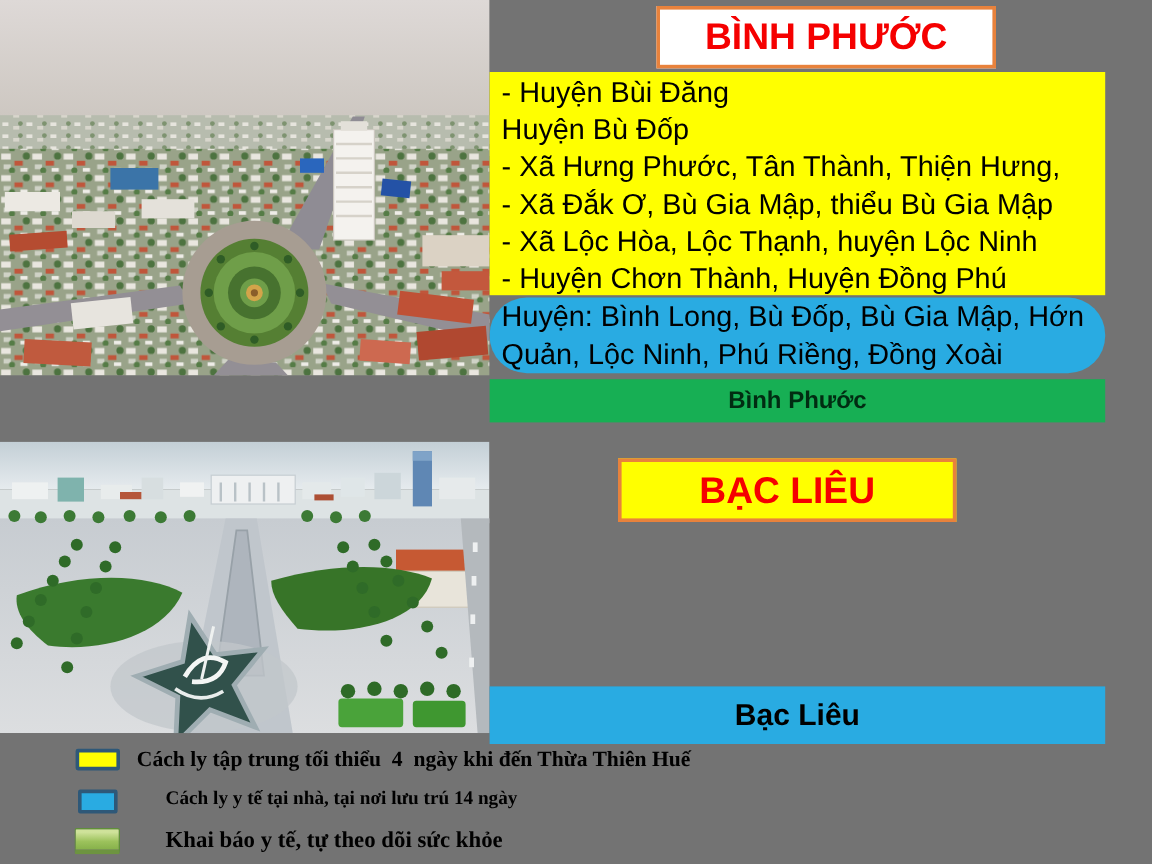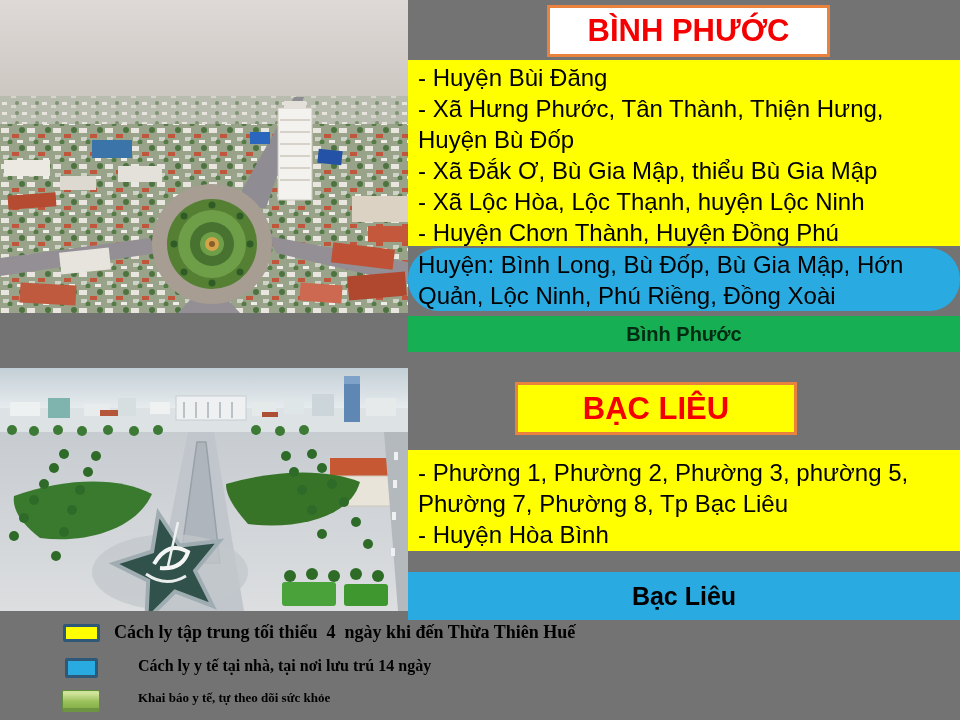--- a/index.html
+++ b/index.html
@@ -8,21 +8,21 @@
   .photo{position:absolute;overflow:hidden;}
   .photo svg{display:block;width:100%;height:100%;}
 
   
   .title-box{position:absolute;border:3px solid var(--orange);display:flex;align-items:center;justify-content:center;
              font-weight:bold;font-size:31px;color:var(--red);letter-spacing:0;}
   #title-bp{left:547px;top:5px;width:277px;height:46px;background:#ffffff;}
   #title-bl{left:515px;top:382px;width:276px;height:47px;background:var(--yellow);}
 
   
-  .block{position:absolute;left:408px;width:552px;color:#000;}
+  .block{position:absolute;left:408px;width:513px;color:#000;}
   .zone-lines{font-size:24px;line-height:31px;padding:2px 0 0 10px;}
   .zone-lines div{white-space:nowrap;}
   #yellow-bp{top:60px;height:186px;background:var(--yellow);}
   #blue-bp{top:248px;height:63px;background:var(--blue);padding-top:0;border-radius:31px;}
   #blue-bp .zone-lines{padding-top:1px;}
   #green-bp{top:316px;height:36px;background:var(--green);display:flex;align-items:center;justify-content:center;
             font-weight:bold;font-size:20px;color:#012c12;}
   #yellow-bl{top:450px;height:101px;background:var(--yellow);}
   #yellow-bl .zone-lines{padding-top:7px;}
   #blue-bl{top:572px;height:48px;background:var(--blue);display:flex;align-items:center;justify-content:center;
@@ -31,21 +31,21 @@
   
   .legend-swatch{position:absolute;box-sizing:border-box;border:3px solid #2e5878;border-radius:2px;}
   #lg-sw-yellow{left:63px;top:624px;width:37px;height:18px;background:var(--yellow);}
   #lg-sw-blue{left:65px;top:658px;width:33px;height:20px;background:var(--blue);}
   #lg-sw-green{left:62px;top:690px;width:38px;height:22px;border:1px solid #5f8f3a;border-bottom:4px solid #6d9440;
                background:linear-gradient(#cfe29a 15%,#9cc25c 60%,#86b14a);}
   .legend-label{position:absolute;font-family:"Liberation Serif", serif;font-weight:bold;color:#000;
                 white-space:pre;}
   #lg-t1{left:114px;top:622px;font-size:18px;}
   #lg-t2{left:138px;top:657px;font-size:16px;}
-  #lg-t3{left:138px;top:690px;font-size:13px;}
+  #lg-t3{left:138px;top:690px;font-size:19px;}
 </style>
 </head>
 <body>
 
 <div class="stage">
 
   <div class="photo" style="left:0;top:0;width:408px;height:313px">
     <svg viewBox="0 0 408 313" preserveAspectRatio="none">
       <defs>
         <linearGradient id="sky1" x1="0" y1="0" x2="0" y2="1">
@@ -239,22 +239,22 @@
   </div>
 
   <div id="title-bp" class="title-box">
     <span>BÌNH PHƯỚC</span>
   </div>
 
   <div id="yellow-bp" class="block">
     <div class="zone-lines">
 
     <div>- Huyện Bùi Đăng</div>
+        <div>Huyện Bù Đốp</div>
         <div>- Xã Hưng Phước, Tân Thành, Thiện Hưng,</div>
-        <div>Huyện Bù Đốp</div>
         <div>- Xã Đắk Ơ, Bù Gia Mập, thiểu Bù Gia Mập</div>
         <div>- Xã Lộc Hòa, Lộc Thạnh, huyện Lộc Ninh</div>
         <div>- Huyện Chơn Thành, Huyện Đồng Phú</div>
       </div>
   </div>
 
   <div id="blue-bp" class="block">
     <div class="zone-lines">
 
     <div>Huyện: Bình Long, Bù Đốp, Bù Gia Mập, Hớn</div>
@@ -263,28 +263,20 @@
   </div>
 
   <div id="green-bp" class="block">
     <span>Bình Phước</span>
   </div>
 
   <div id="title-bl" class="title-box">
     <span>BẠC LIÊU</span>
   </div>
 
-  <div id="yellow-bl" class="block">
-    <div class="zone-lines">
-
-    <div>- Phường 1, Phường 2, Phường 3, phường 5,</div>
-        <div>Phường 7, Phường 8, Tp Bạc Liêu</div>
-        <div>- Huyện Hòa Bình</div>
-      </div>
-  </div>
 
   <div id="blue-bl" class="block">
     <span>Bạc Liêu</span>
   </div>
 
   <div id="lg-sw-yellow" class="legend-swatch"></div>
   <div id="lg-t1" class="legend-label">Cách ly tập trung tối thiểu  4  ngày khi đến Thừa Thiên Huế</div>
 
   <div id="lg-sw-blue" class="legend-swatch"></div>
   <div id="lg-t2" class="legend-label">Cách ly y tế tại nhà, tại nơi lưu trú 14 ngày</div>

